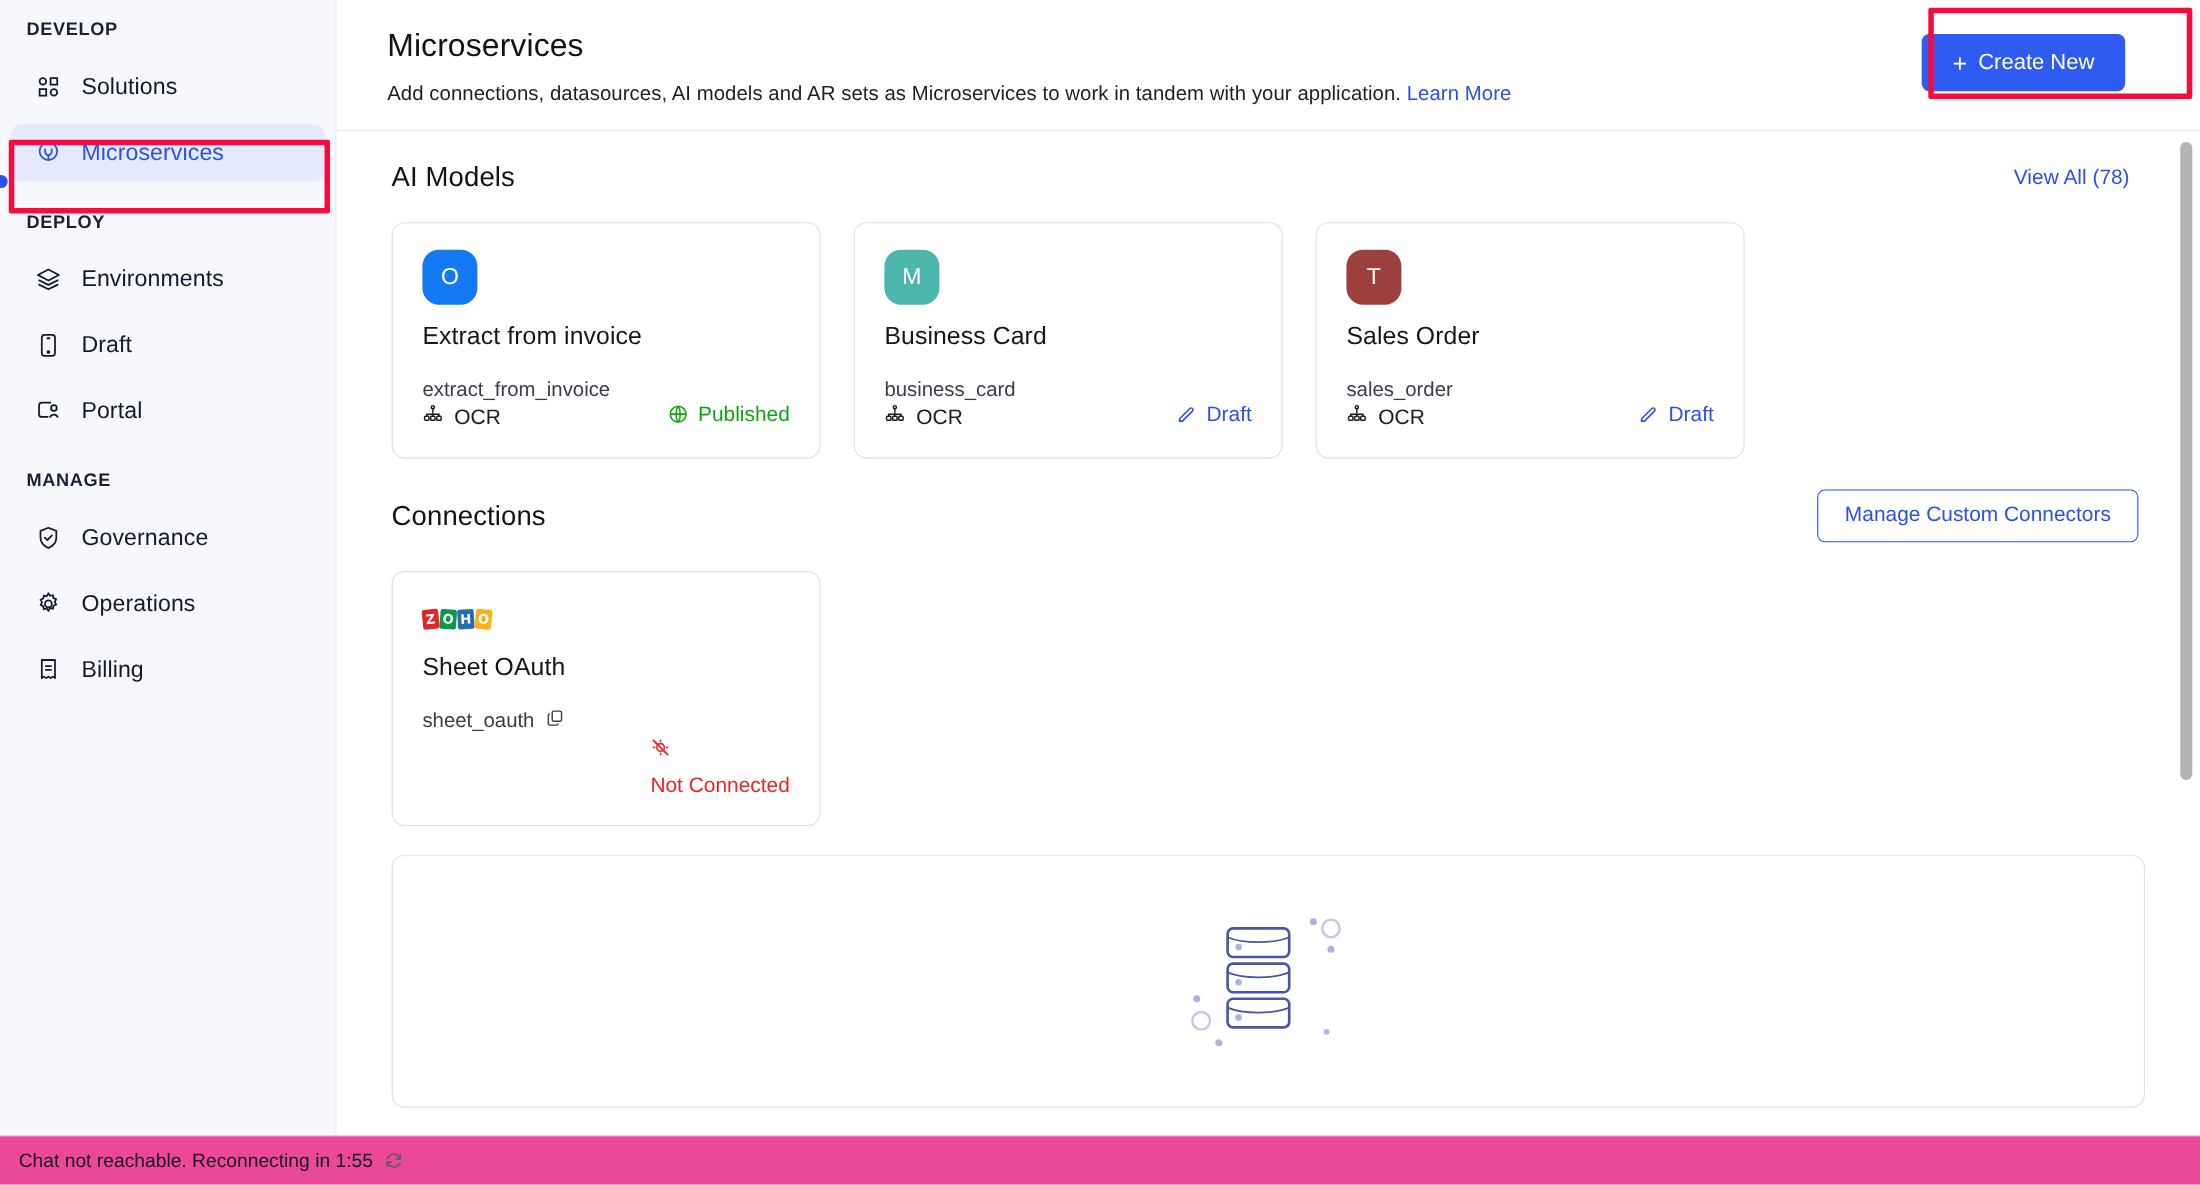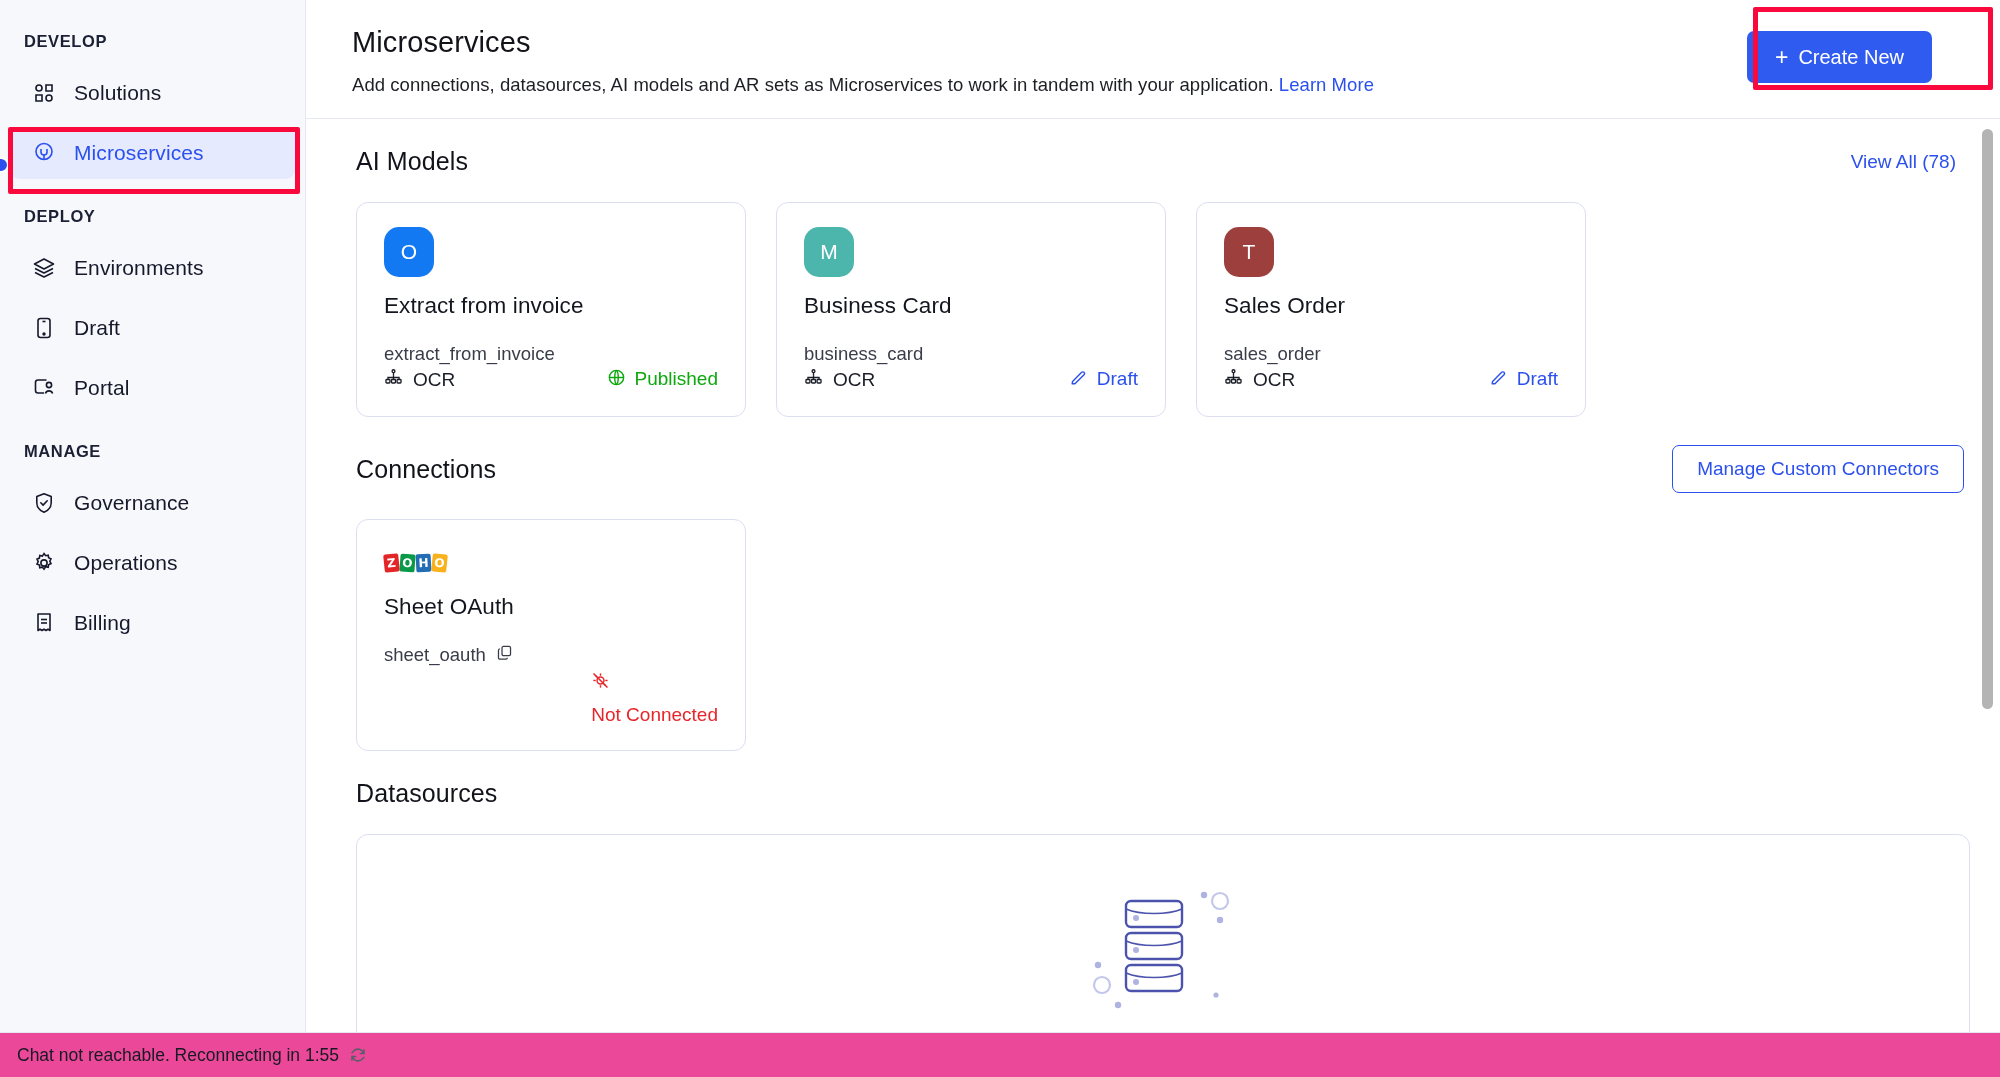--- a/index.html
+++ b/index.html
@@ -9,21 +9,21 @@
     background: #ffffff;
     overflow: hidden;
   }
   #app { position: relative; width: 2000px; height: 1077px; display: flex; }
 
   
   .sidebar {
     width: 306px; height: 1077px;
     background: #f7f8fb;
     border-right: 1px solid #e6e8ef;
-    padding-top: 32px;
+    padding-top: 18px;
     position: relative;
     flex: 0 0 306px;
   }
   .nav-group-label {
     font-size: 16.5px; font-weight: 700; letter-spacing: .6px;
     color: #1b2034; padding: 0 0 0 24px; margin-bottom: 16px;
   }
   .nav-group { margin-bottom: 28px; }
   .nav-item {
     display: flex; align-items: center; gap: 17px;
@@ -63,21 +63,21 @@
     position: absolute; right: 68px; top: 31px;
     display: inline-flex; align-items: center; justify-content: center; gap: 10px;
     height: 52px; padding: 0 28px; border: none; border-radius: 7px;
     background: #2f5bf0; color: #ffffff; font-size: 20px; cursor: pointer;
     font-family: "Liberation Sans", sans-serif;
   }
   .create-btn .plus { font-size: 23px; line-height: 1; font-weight: 400; }
 
   .divider { height: 1px; background: #e6e8ef; width: 100%; }
 
-  .scroll-area { position: relative; height: 958px; overflow: hidden; padding-left: 46px; padding-right: 26px; }
+  .scroll-area { position: relative; height: 958px; overflow: hidden; padding-left: 46px; padding-right: 46px; }
 
   .section { position: relative; }
   .section-head { display: flex; align-items: center; justify-content: space-between; padding: 28px 10px 0 4px; }
   .section-title { font-size: 25px; color: #12131a; font-weight: 400; letter-spacing: .1px; }
   .view-all { font-size: 19px; color: #2b50ed; cursor: pointer; text-decoration: none; padding-right: 8px; }
 
   .card-row { display: flex; gap: 30px; padding: 26px 4px 0 4px; }
 
   .card {
     width: 390px; height: 215px; background: #ffffff;
@@ -426,23 +426,20 @@
                   </svg>
                 </span>
                 <span>Not Connected</span>
               </span>
             </div>
           </div>
         </div>
       </section>
 
       <section class="section">
-        <div class="section-head">
-          <div class="section-title">Datasources</div>
-        </div>
         <div class="empty-panel">
           <span>
             <svg width="230" height="150" viewBox="0 0 230 150" fill="none">
               <g stroke="#4b53ad" stroke-width="2.4">
                 <rect x="78" y="28" width="56" height="26" rx="5"></rect>
                 <rect x="78" y="60" width="56" height="26" rx="5"></rect>
                 <rect x="78" y="92" width="56" height="26" rx="5"></rect>
                 <path d="M78 36c14 6 42 6 56 0" stroke-width="1.6"></path>
                 <path d="M78 68c14 6 42 6 56 0" stroke-width="1.6"></path>
                 <path d="M78 100c14 6 42 6 56 0" stroke-width="1.6"></path>

